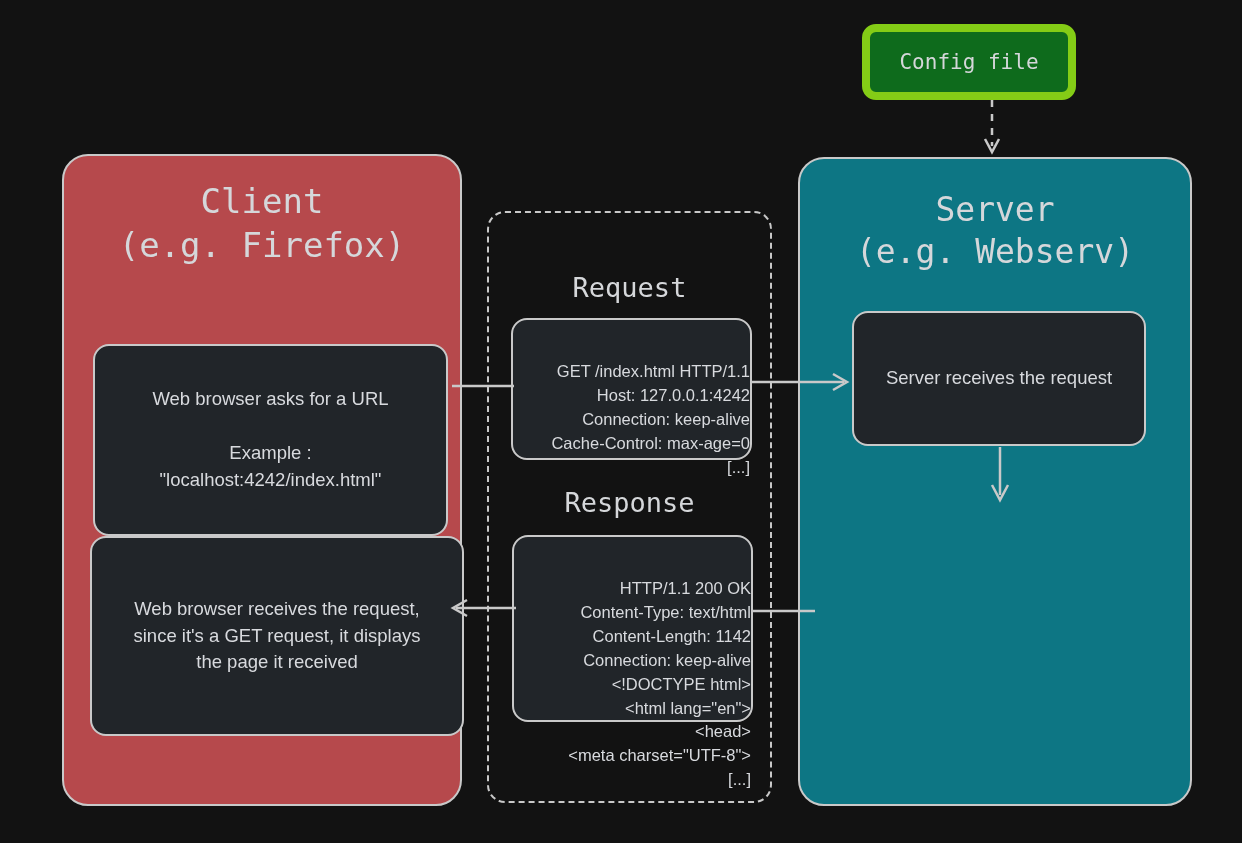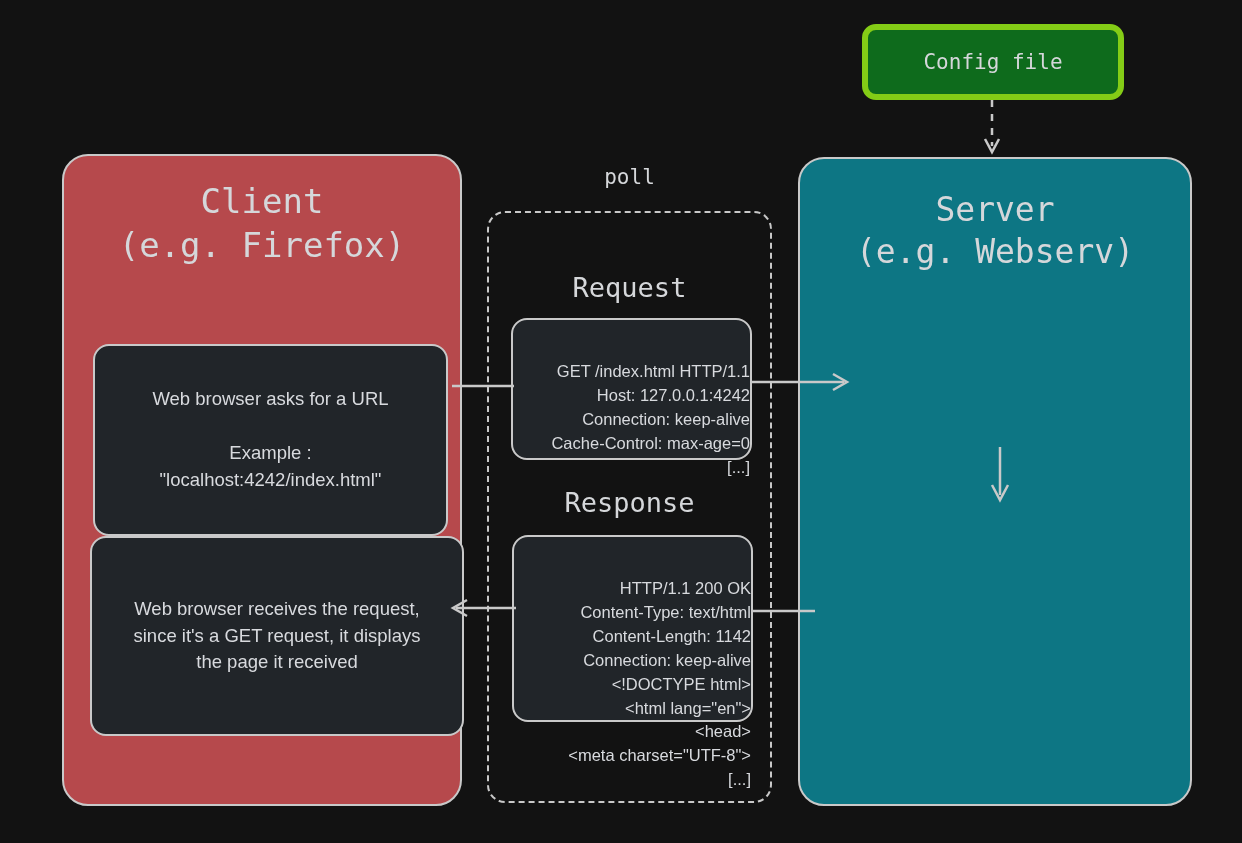--- a/index.html
+++ b/index.html
@@ -30,25 +30,25 @@
     color: #d5d7da;
     text-align: center;
     white-space: pre;
     line-height: 1.28;
   }
 
   
   #config-box {
     left: 862px;
     top: 24px;
-    width: 262px;
+    width: 214px;
     height: 76px;
     background: #0e6b1c;
     border-radius: 14px;
-    border: 6px solid #84cc16;
+    border: 8px solid #84cc16;
     display: flex;
     align-items: center;
     justify-content: center;
   }
   #config-box .zone-title {
     font-size: 21px;
   }
 
   
   #client-box {
@@ -224,21 +224,20 @@
 Example :
 "localhost:4242/index.html"</div>
   </div>
 
   <div id="client-card-2" class="card card-sans">
     <div class="card-text">Web browser receives the request,
 since it's a GET request, it displays
 the page it received</div>
   </div>
 
-  <div id="poll-label">poll</div>
   <div id="poll-zone" class="zone"></div>
 
   <div id="request-heading" class="poll-heading">Request</div>
   <div id="response-heading" class="poll-heading">Response</div>
 
   <div id="request-card" class="card card-code">
     <span>GET /index.html HTTP/1.1
 Host: 127.0.0.1:4242
 Connection: keep-alive
 Cache-Control: max-age=0
@@ -255,20 +254,23 @@
 &lt;head&gt;
       &lt;meta charset="UTF-8"&gt;
 [...]</span>
   </div>
 
   <div id="server-box" class="zone">
     <div id="server-title" class="zone-title">Server
 (e.g. Webserv)</div>
   </div>
 
+  <div id="server-card-1" class="card card-sans">
+    <div class="card-text">Server receives the request</div>
+  </div>
 
 
   <svg class="arrow-svg" style="left:452px; top:378px;" width="62" height="16" viewBox="0 0 62 16">
     <line x1="0" y1="8" x2="62" y2="8" stroke="#c9c9c9" stroke-width="2.5"></line>
   </svg>
 
   <svg class="arrow-svg" style="left:752px; top:371px;" width="100" height="22" viewBox="0 0 100 22">
     <line x1="0" y1="11" x2="92" y2="11" stroke="#c9c9c9" stroke-width="2.5"></line>
     <path d="M81 3 L95 11 L81 19" fill="none" stroke="#c9c9c9" stroke-width="2.5"></path>
   </svg>

